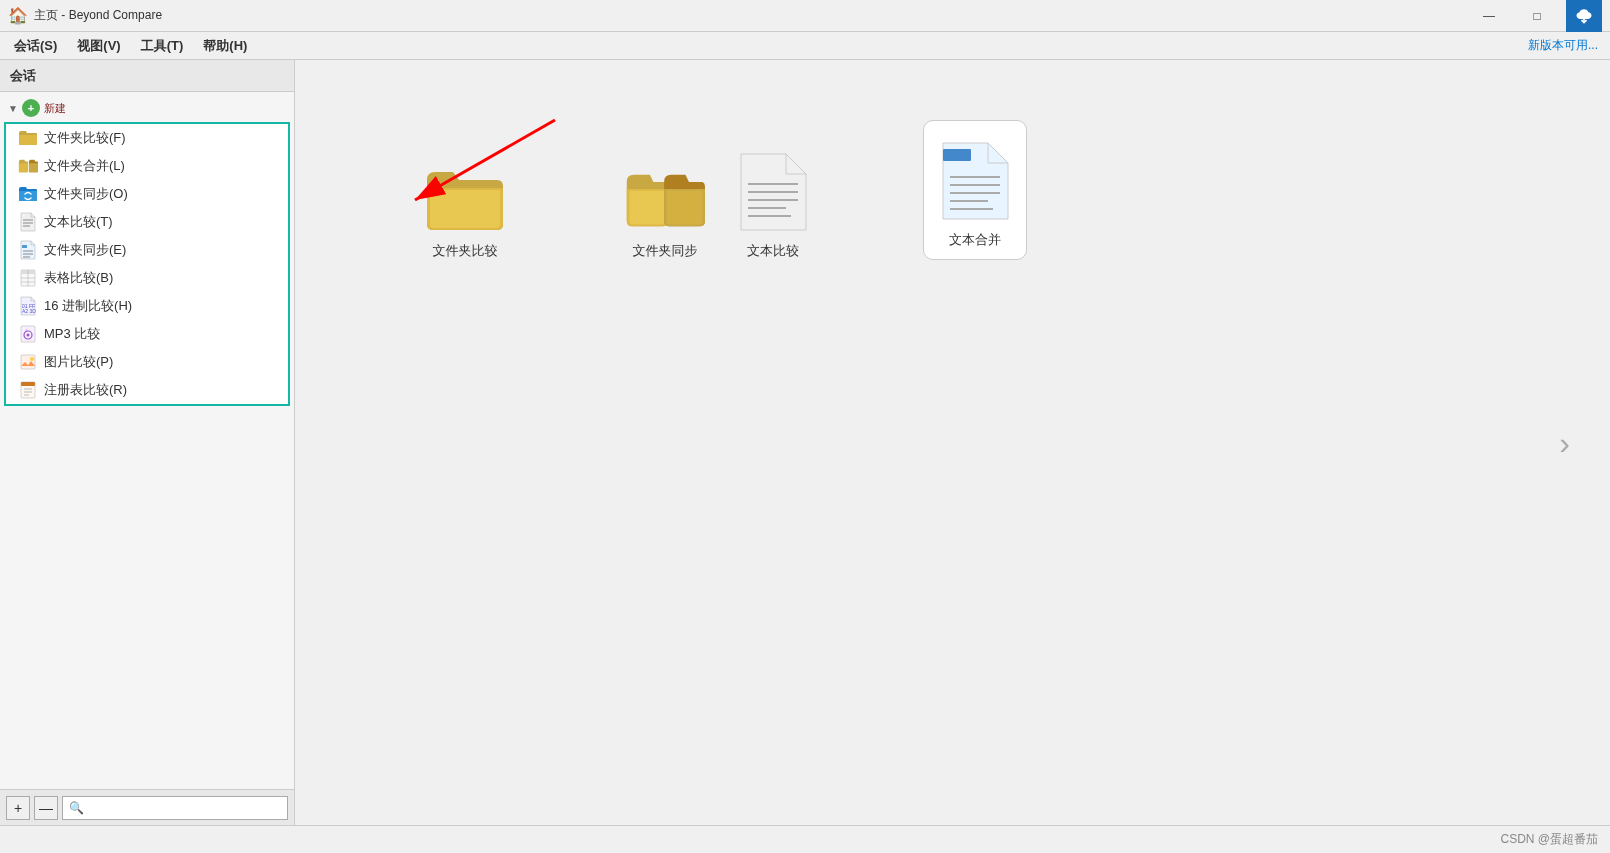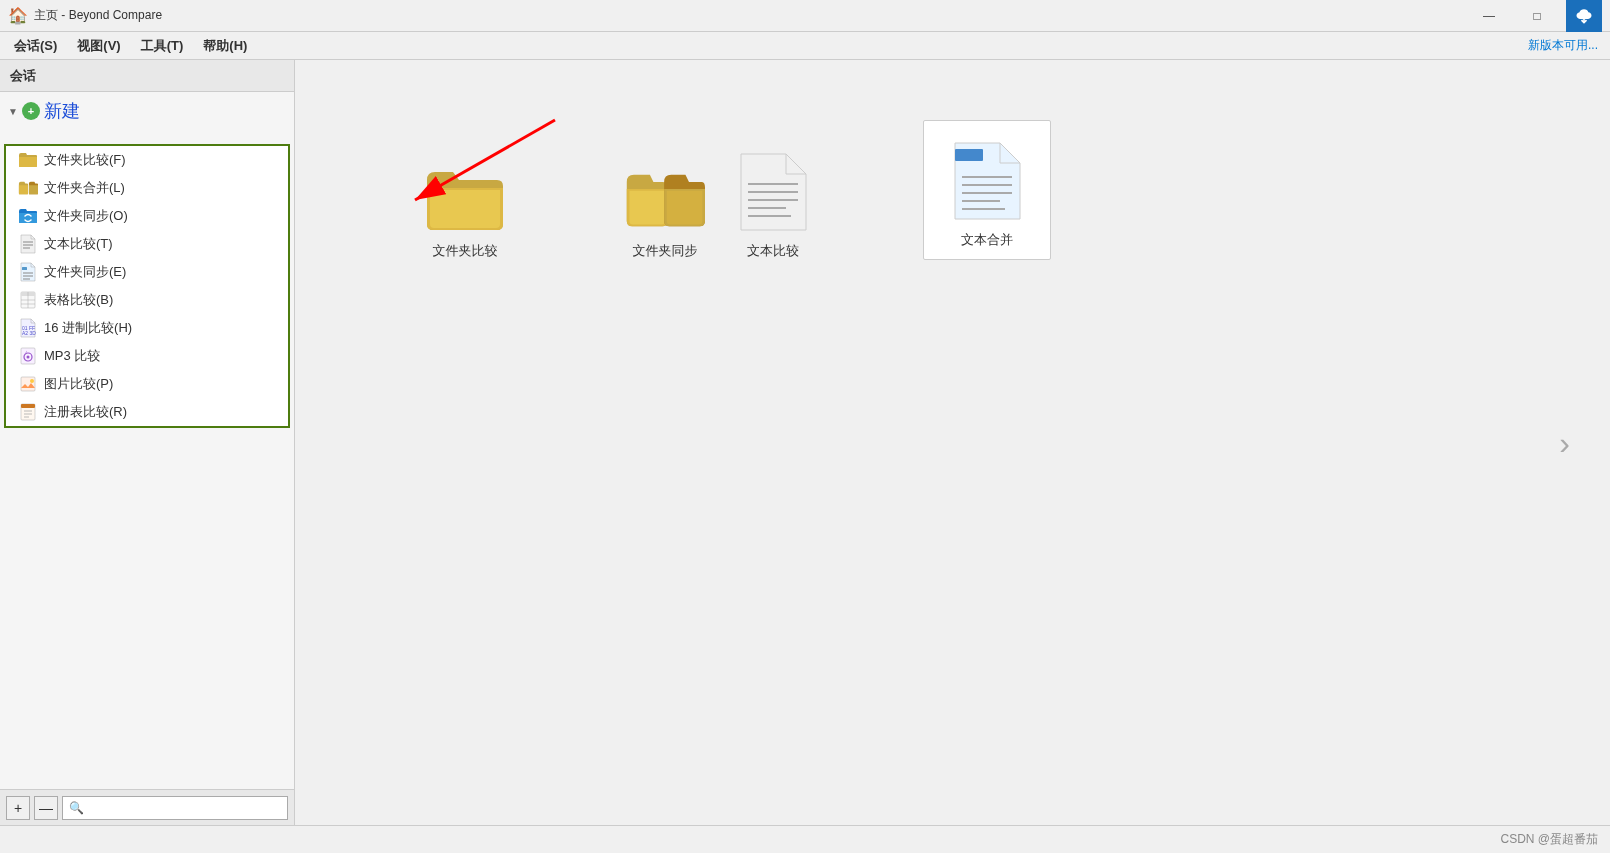--- a/index.html
+++ b/index.html
@@ -135,26 +135,26 @@
       color: #666;
     }
     .tree-root-icon {
       width: 18px;
       height: 18px;
       margin-right: 4px;
       display: flex;
       align-items: center;
       justify-content: center;
     }
-    .tree-root-label { color: #1d4ed8; font-size: 18px; }
+    .tree-root-label { color: #7f1d1d; font-size: 11px; }
 
     
     .new-children-box {
-      border: 2px solid #4d7c0f;
-      margin: 18px 4px;
+      border: 2px solid #14b8a6;
+      margin: 2px 4px;
       background: white;
     }
     .tree-child {
       display: flex;
       align-items: center;
       padding: 4px 12px;
       cursor: pointer;
       font-size: 13px;
       color: #333;
     }
@@ -265,22 +265,22 @@
       color: #aaa;
       cursor: pointer;
       user-select: none;
     }
 
     
     .icon-item-highlighted {
       background: white;
       border: 1px solid #ccc;
       padding: 20px 16px 10px;
-      width: 128px;
-      border-radius: 2px;
+      width: 104px;
+      border-radius: 10px;
     }
 
     
     .bottom-bar {
       height: 28px;
       background: #f0f0f0;
       border-top: 1px solid #ccc;
       display: flex;
       align-items: center;
       justify-content: flex-end;

